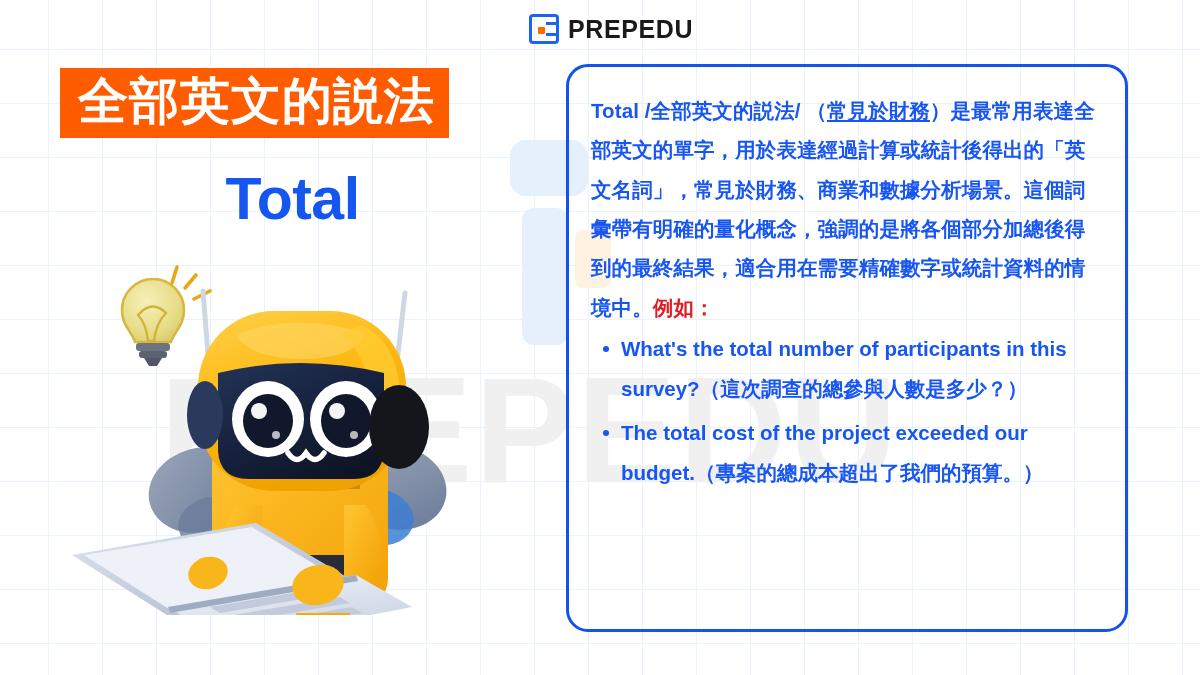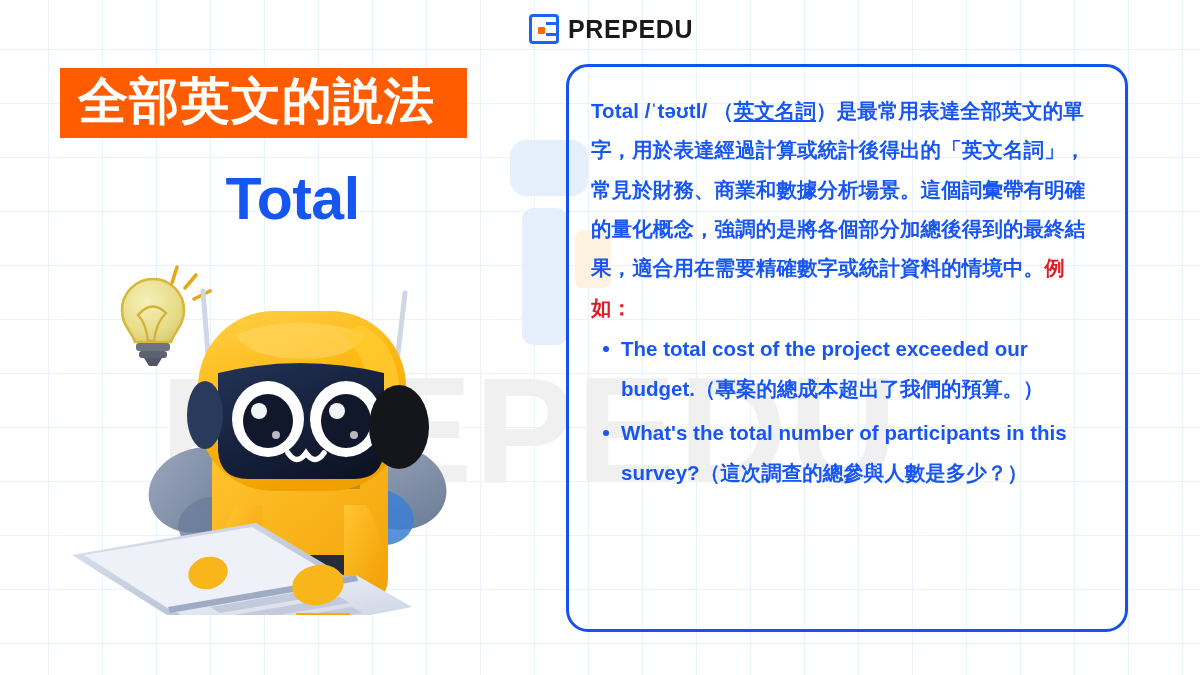--- a/index.html
+++ b/index.html
@@ -123,21 +123,21 @@
   
   .title-banner {
     position: absolute;
     left: 60px;
     top: 68px;
     background: #ff5c00;
     color: #ffffff;
     font-size: 50px;
     font-weight: 800;
     letter-spacing: 1px;
-    padding: 6px 32px 10px 18px;
+    padding: 6px 14px 10px 18px;
     line-height: 1.08;
     white-space: nowrap;
   }
   .word-title {
     position: absolute;
     left: 60px;
     top: 170px;
     width: 465px;
     text-align: center;
     font-size: 59px;
@@ -329,23 +329,23 @@
       <ellipse cx="258" cy="330" rx="26" ry="20" fill="#f9b61a" transform="rotate(-12 258 330)"></ellipse>
       <ellipse cx="148" cy="318" rx="20" ry="16" fill="#f9b61a" transform="rotate(-16 148 318)"></ellipse>
 
       <path d="M236 358 l54 0 l-6 28 l-44 0 z" fill="#f5ab0c"></path>
     </svg>
   </div>
 
   <div class="def-card">
     <div class="def-body">
       <span>Total</span>
-      <span class="ipa">/ˈtəʊtl/</span>
-      <span>（</span><span class="pos-link">英文名詞</span><span>）</span><span>是最常用表達全部英文的單字，用於表達經過計算或統計後得出的「英文名詞」，常見於財務、商業和數據分析場景。這個詞彙帶有明確的量化概念，強調的是將各個部分加總後得到的最終結果，適合用在需要精確數字或統計資料的情境中。</span><span class="eg">例如：</span>
+      <span class="ipa">/全部英文的説法/</span>
+      <span>（</span><span class="pos-link">常見於財務</span><span>）</span><span>是最常用表達全部英文的單字，用於表達經過計算或統計後得出的「英文名詞」，常見於財務、商業和數據分析場景。這個詞彙帶有明確的量化概念，強調的是將各個部分加總後得到的最終結果，適合用在需要精確數字或統計資料的情境中。</span><span class="eg">例如：</span>
     </div>
 
     <ul class="examples">
+      <li>What's the total number of participants in this survey?（這次調查的總參與人數是多少？）</li>
       <li>The total cost of the project exceeded our budget.（專案的總成本超出了我們的預算。）</li>
-      <li>What's the total number of participants in this survey?（這次調查的總參與人數是多少？）</li>
     </ul>
   </div>
 
 </div>
 
 </body></html>

